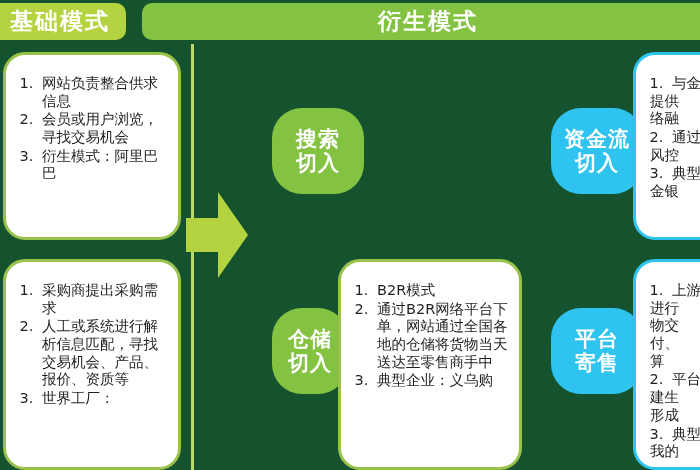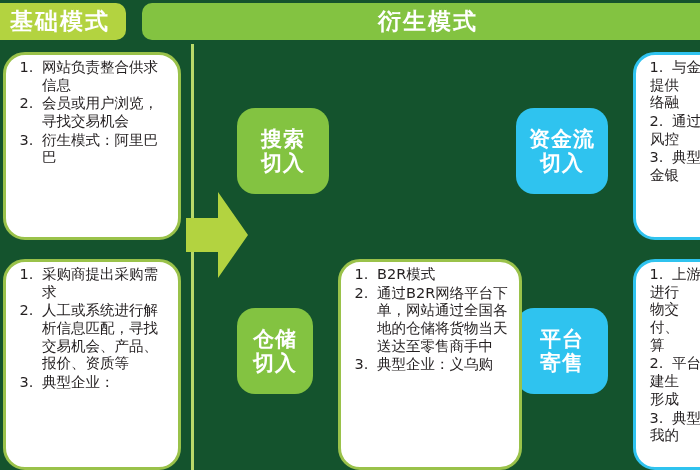--- a/index.html
+++ b/index.html
@@ -72,21 +72,21 @@
     width: 62px;
     height: 86px;
   }
 
   
   .card {
     position: absolute;
     box-sizing: border-box;
     border-radius: 22px;
     background: #ffffff;
-    padding: 4px 6px 6px 6px;
+    padding: 20px 6px 6px 6px;
   }
   .card.green { border: 3px solid #9ac24a; }
   .card.cyan  { border: 3px solid #2fc3ef; }
 
   .card ol {
     margin: 0;
     padding: 0 0 0 26px;
     list-style: decimal;
     color: #231f20;
   }
@@ -97,31 +97,32 @@
     font-size: 14.5px;
     font-family: "DejaVu Sans", "Liberation Sans", sans-serif;
   }
   .card ol > li::marker { font-size: 14.5px; }
   .noindent { margin-left: -22px; display: block; }
 
   
   .tile {
     position: absolute;
     box-sizing: border-box;
-    border-radius: 18px;
+    border-radius: 30px;
     color: #ffffff;
     font-weight: bold;
     font-size: 21px;
     line-height: 1.16;
     display: flex;
     flex-direction: column;
     align-items: center;
     justify-content: center;
     text-align: center;
     letter-spacing: 1px;
+    margin-left: 35px;
   }
   .tile.green { background: #83c341; }
   .tile.cyan  { background: #2fc3ef; }
 
   
   #card-basic-1   { left: 3px;   top: 52px;  width: 178px; height: 188px; }
   #card-basic-2   { left: 3px;   top: 259px; width: 178px; height: 211px; }
 
   #tile-search    { left: 237px; top: 108px; width: 92px;  height: 86px; }
   #tile-storage   { left: 237px; top: 308px; width: 76px;  height: 86px; }
@@ -159,21 +160,21 @@
       <li>会员或用户浏览，寻找交易机会</li>
       <li>衍生模式：阿里巴巴</li>
     </ol>
   </div>
 
   <div class="card green" id="card-basic-2">
     <ol>
       <li>采购商提出采购需求</li>
       <li> 人工或系统进行解析信息匹配，寻找交易机会、产品、报价、资质等</li>
       <li>
-        <span>典型企业：</span>
+        <span>世界工厂：</span>
       </li>
     </ol>
   </div>
 
   <div class="tile green" id="tile-search">
     <span>搜索</span>
     <span>切入</span>
   </div>
   <div class="tile green" id="tile-storage">
     <span>仓储</span>

